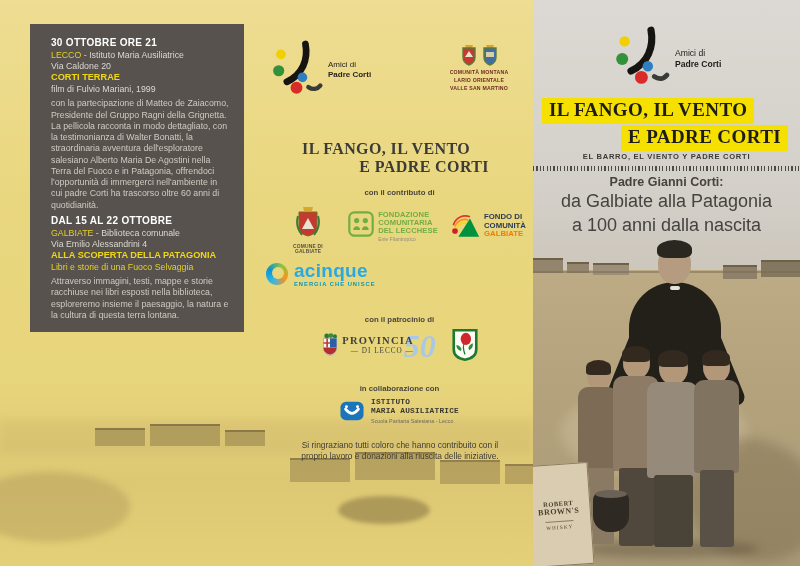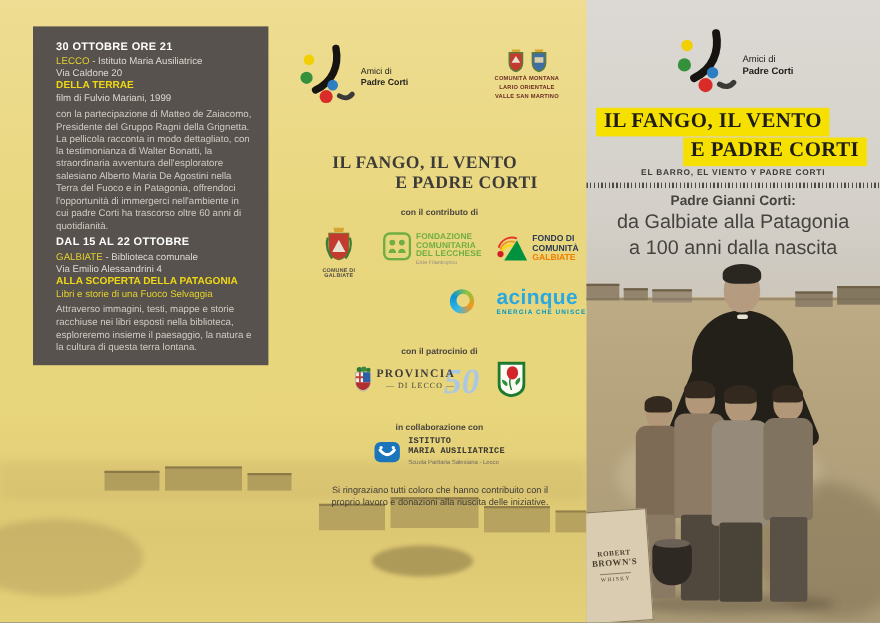--- a/index.html
+++ b/index.html
@@ -53,21 +53,21 @@
   .lbl-collab{top:384px;}
   .logos-row1{position:absolute;left:14px;top:205px;width:246px;display:flex;align-items:flex-start;justify-content:space-between;}
   .galbiate-block{width:56px;text-align:center;}
   .galbiate-label{font-size:4.9px;font-weight:bold;color:#544e45;margin-top:3px;letter-spacing:.2px;}
   .fond-block{display:flex;gap:4px;margin-top:6px;}
   .fond-text{font-size:7.6px;font-weight:bold;color:#6fae44;line-height:1.05;letter-spacing:.1px;}
   .fond-sub{font-size:4.8px;color:#8f8a80;font-weight:normal;margin-top:2px;}
   .fondo-block{display:flex;gap:4px;margin-top:8px;align-items:flex-start;}
   .fondo-text{font-size:7.8px;font-weight:bold;line-height:1.1;color:#2b3a55;}
   .fondo-text .orange{color:#f07d00;}
-  .acinque{position:absolute;left:0;top:261px;width:100%;display:flex;justify-content:flex-end;align-items:center;gap:20px;}
+  .acinque{position:absolute;left:0;top:261px;width:100%;display:flex;justify-content:flex-start;align-items:center;gap:6px;}
   .ac-swirl{width:22px;height:22px;border-radius:50%;position:relative;
             background:conic-gradient(from 210deg,#35b8e8,#0b93d6,#8cc63f,#f7941d,#35b8e8);}
   .ac-swirl::after{content:"";position:absolute;left:6px;top:4px;width:12px;height:12px;border-radius:50%;background:#e9d77f;}
   .ac-name{font-size:19px;color:#2aa9e0;font-weight:bold;letter-spacing:.3px;line-height:1;}
   .ac-tag{font-size:5.8px;font-weight:bold;color:#0098c3;letter-spacing:1px;margin-top:1px;}
   .patrocinio-row{position:absolute;left:0;top:328px;width:100%;display:flex;justify-content:center;gap:38px;align-items:center;}
   .prov-logo{display:flex;align-items:center;gap:3px;position:relative;}
   .prov-50{position:absolute;right:-22px;top:-4px;font-family:"Liberation Serif",serif;font-style:italic;
            font-size:32px;font-weight:bold;color:#aac8e4;z-index:0;}
   .prov-text{position:relative;z-index:1;font-family:Liberation Serif, serif;color:#413f3c;text-align:right;}
@@ -172,21 +172,21 @@
   </div>
 
   <section class="dark-panel">
     <div class="event">
       <div class="ev-date">30 OTTOBRE ORE 21</div>
       <div class="ev-loc">
         <span class="city">LECCO</span>
         <span>- Istituto Maria Ausiliatrice</span>
       </div>
       <div class="ev-loc">Via Caldone 20</div>
-      <div class="ev-title">DELLA TERRAE</div>
+      <div class="ev-title">CORTI TERRAE</div>
       <div class="ev-sub">film di Fulvio Mariani, 1999</div>
       <div class="ev-desc">con la partecipazione di Matteo de Zaiacomo, Presidente del Gruppo Ragni della Grignetta. La pellicola racconta in modo dettagliato, con la testimonianza di Walter Bonatti, la straordinaria avventura dell'esploratore salesiano Alberto Maria De Agostini nella Terra del Fuoco e in Patagonia, offrendoci l'opportunità di immergerci nell'ambiente in cui padre Corti ha trascorso oltre 60 anni di quotidianità.</div>
     </div>
     <div class="event event2">
       <div class="ev-date">DAL 15 AL 22 OTTOBRE</div>
       <div class="ev-loc">
         <span class="city">GALBIATE</span>
         <span>- Biblioteca comunale</span>
       </div>
       <div class="ev-loc">Via Emilio Alessandrini 4</div>

